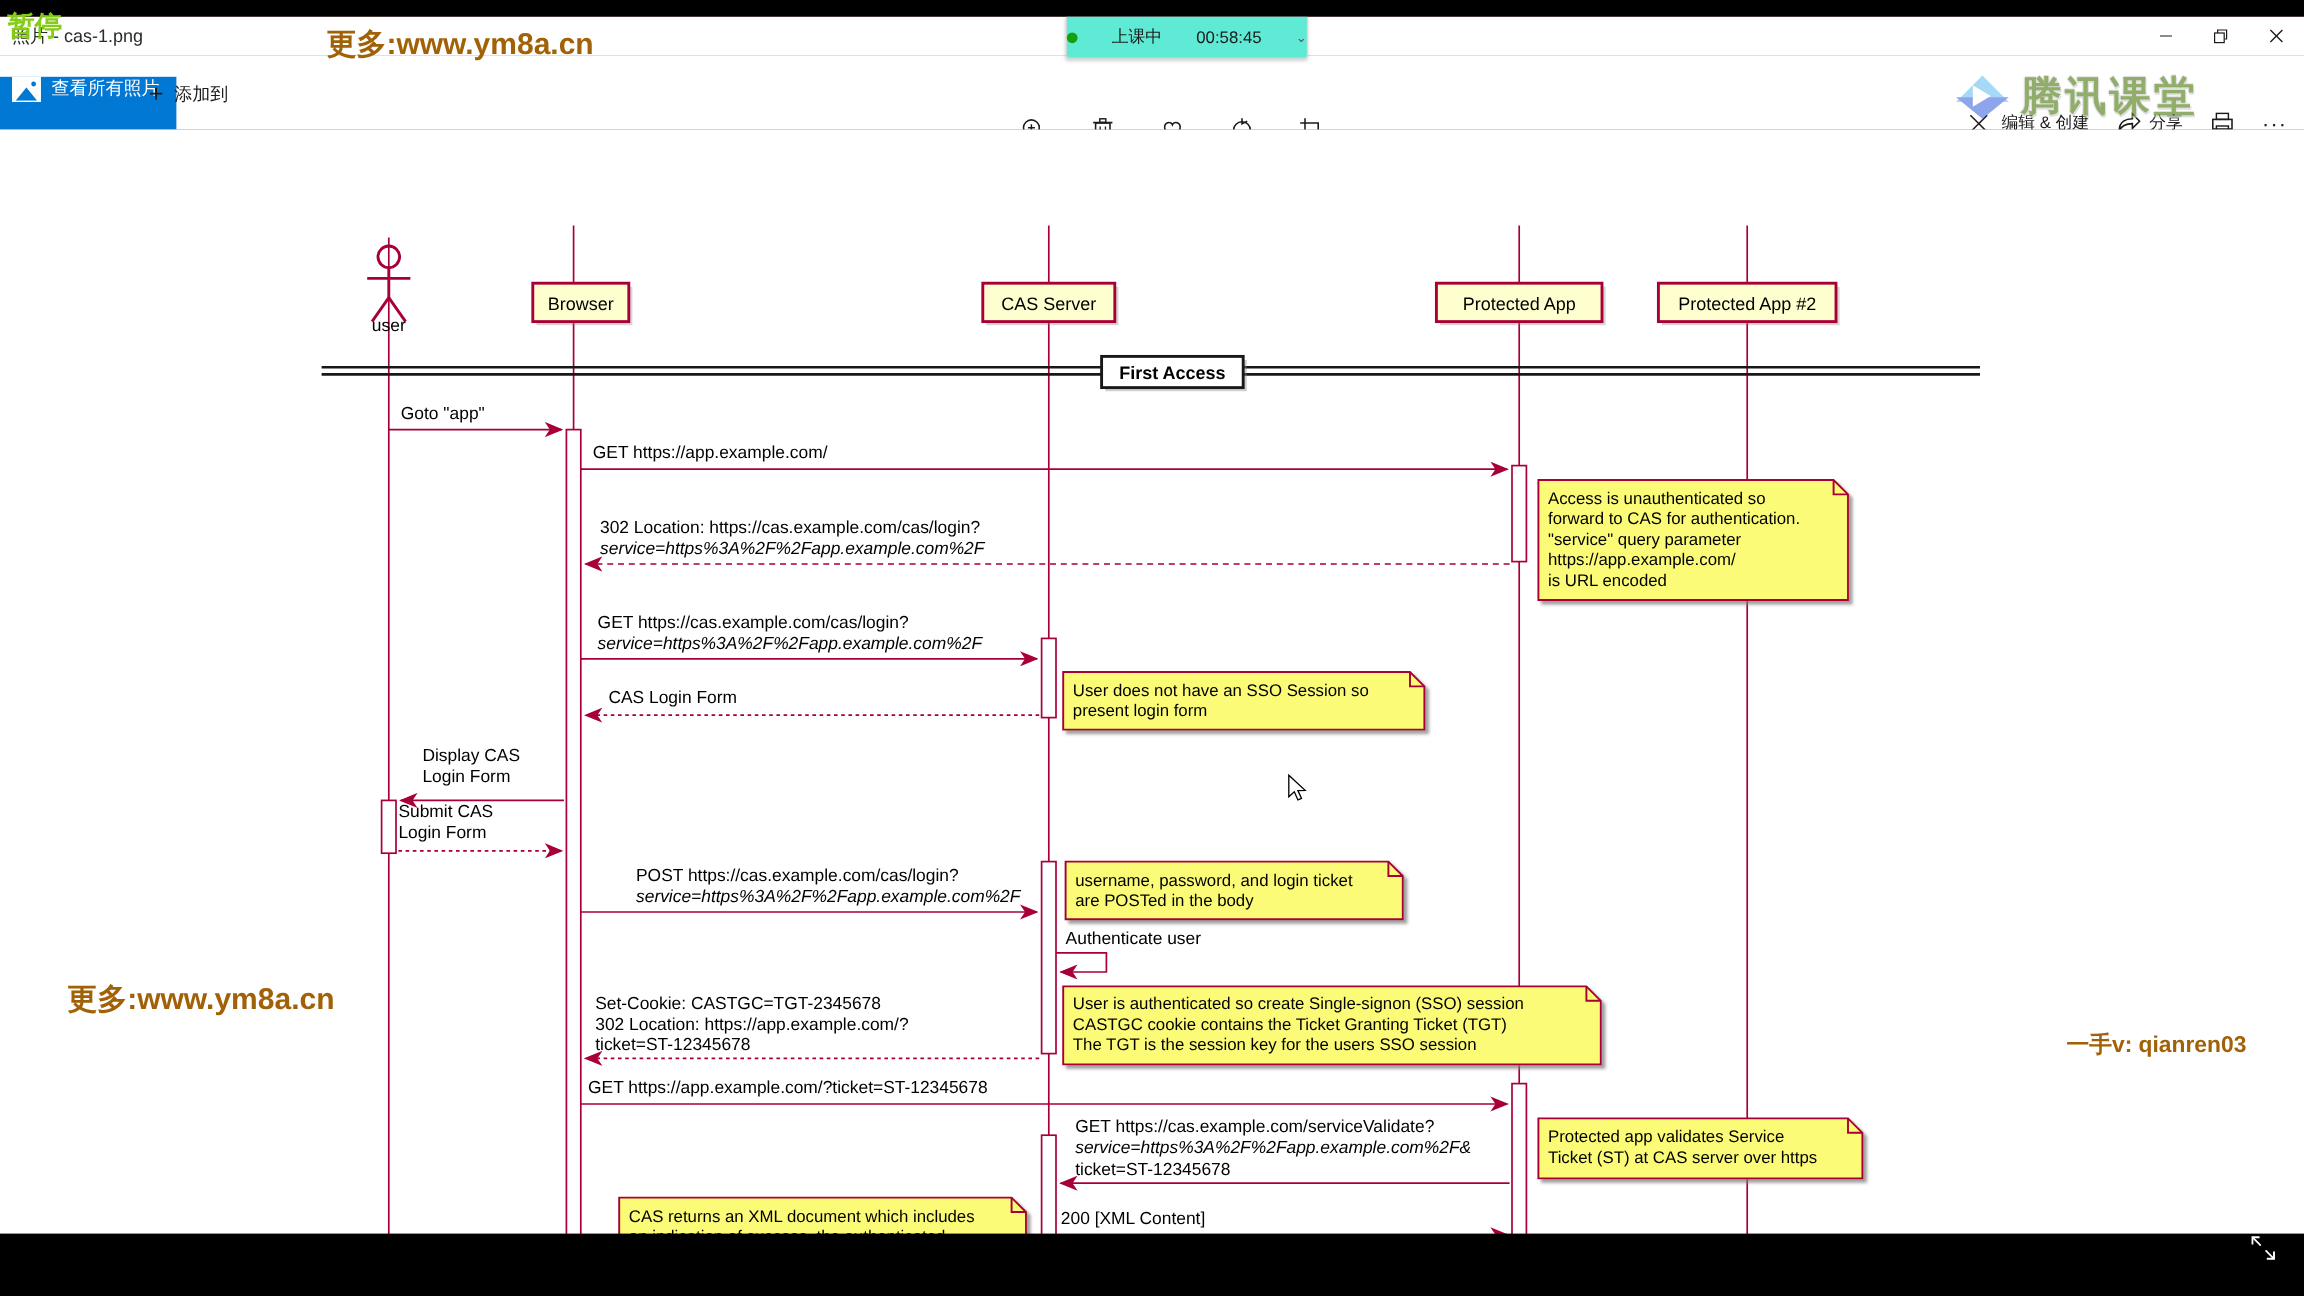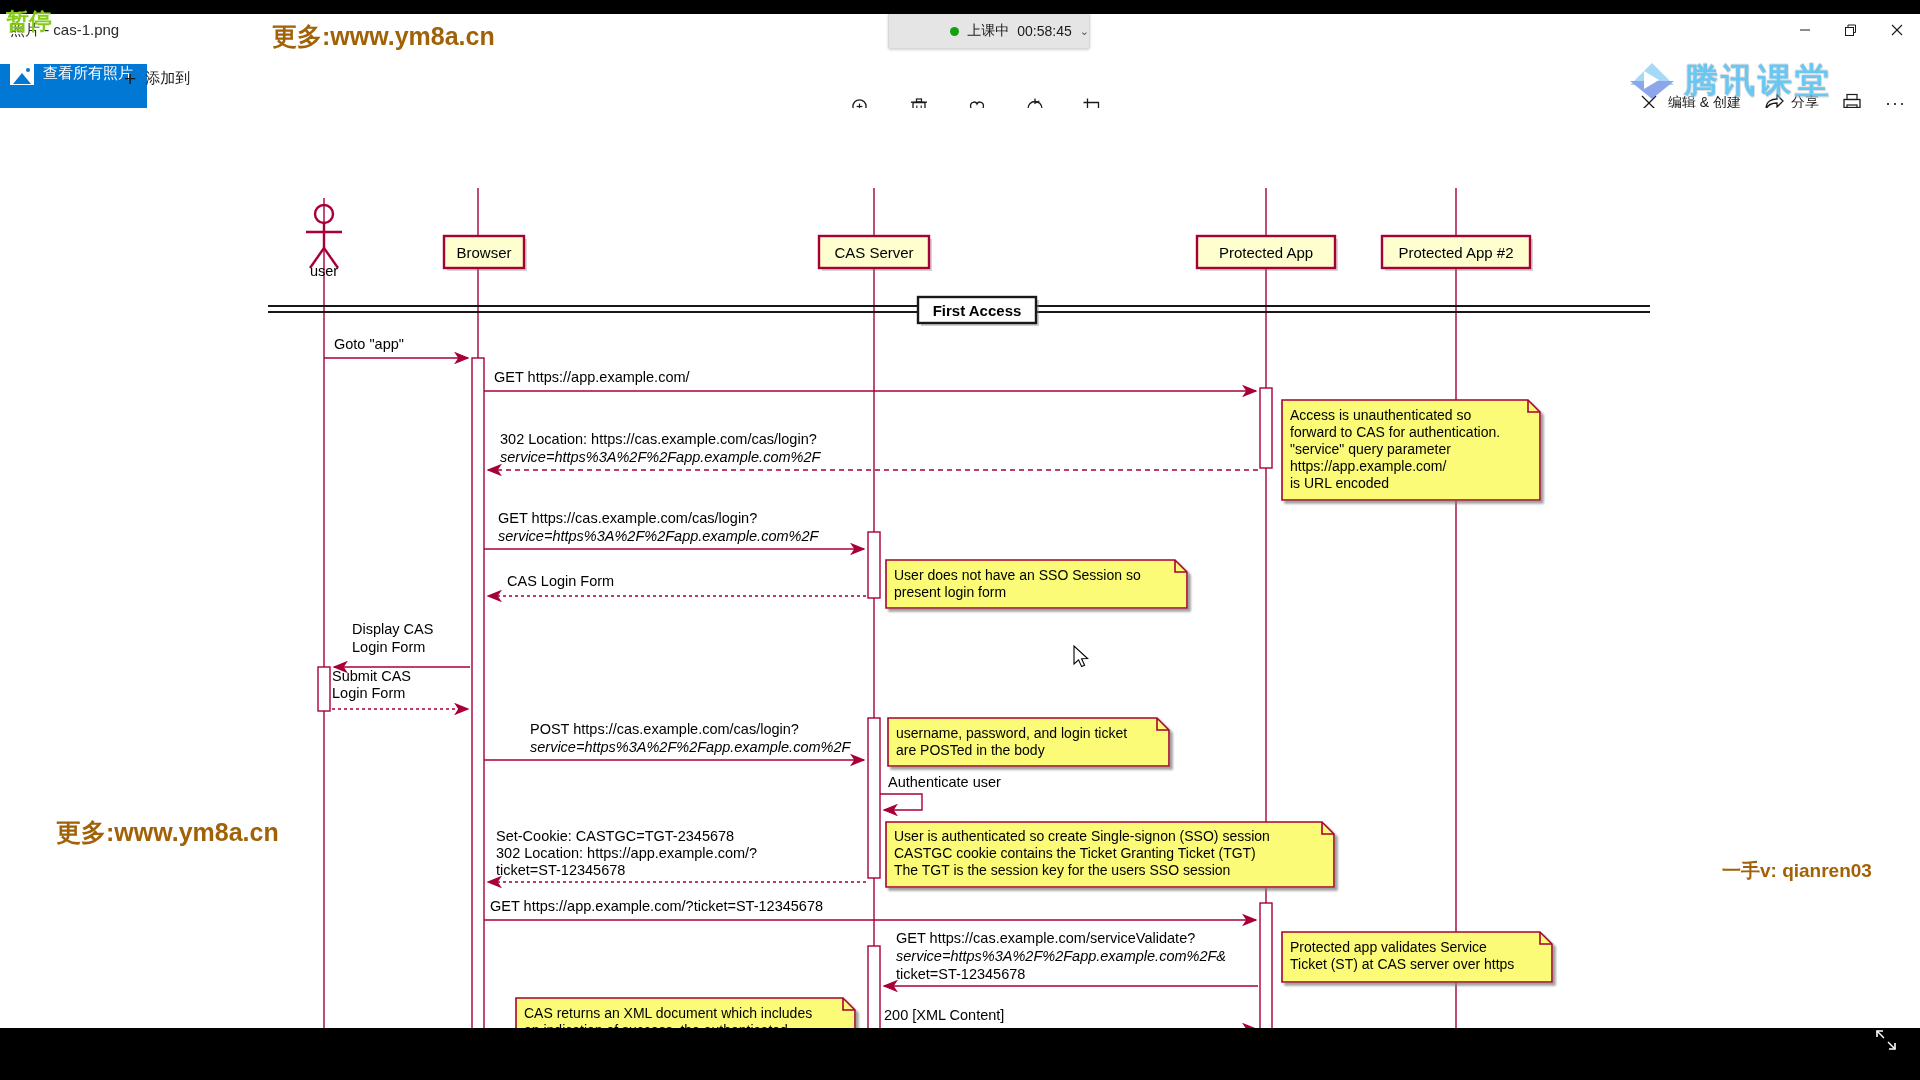--- a/index.html
+++ b/index.html
@@ -159,28 +159,28 @@
     font-size: 14px; color:#1b1b1b; white-space: nowrap;
   }
 
   
   .timer-pill {
     position: absolute;
     left: 888px;
     top: 14px;
     width: 200px;
     height: 34px;
-    background: #e5e5e5;
+    background: #5eead4;
     border: 1px solid #d8d8d8;
     border-top: none;
     border-radius: 0 0 3px 3px;
     box-shadow: 0 1px 3px rgba(0,0,0,.18);
     display: flex;
     align-items: center;
-    justify-content: flex-end;
+    justify-content: space-between;
     gap: 8px;
     font-size: 14px;
     color: #1a1a1a;
     z-index: 60;
   }
   .timer-dot {
     width: 9px; height: 9px; border-radius: 50%;
     background: #13a10e;
     flex: none;
   }
@@ -246,21 +246,21 @@
   }
   .wm-logo-mark .m3 {
     position:absolute; left:14px; top:12px;
     width:0;height:0;
     border-top: 9px solid transparent;
     border-bottom: 9px solid transparent;
     border-left: 15px solid #ffffff;
   }
   .wm-logo-text {
     font-size: 34px;
-    color: #0ea5e9;
+    color: #4d7c0f;
     text-shadow: 0 0 1px #bbb, 1px 1px 0 #cfcfcf, -1px 0 0 #cfcfcf, 0 -1px 0 #cfcfcf, 0 1px 0 #cfcfcf;
     letter-spacing: 3px;
     font-weight: bold;
   }
 
   
   #diagram { position: absolute; left:0; top:0; }
 
   .note-text, .msg-text, .lifeline-label, .divider-label, .actor-label {
     font-family: "Liberation Sans", sans-serif;

